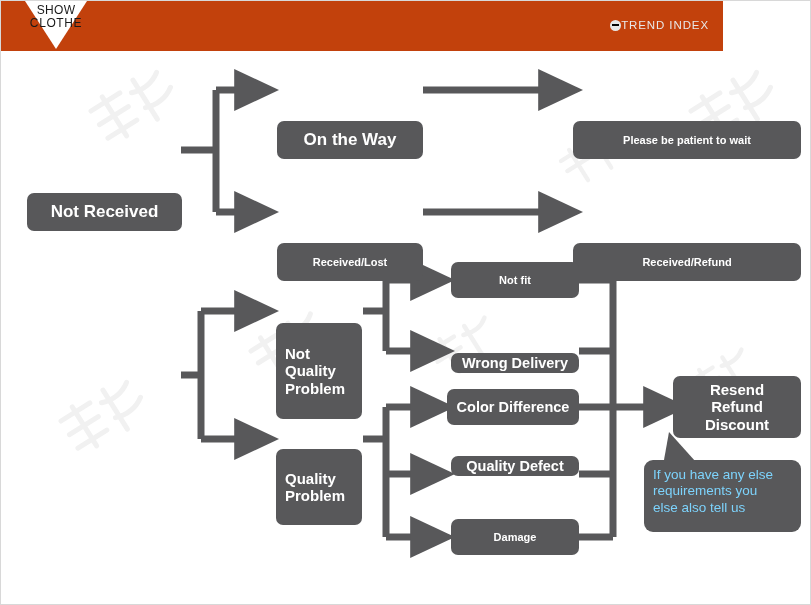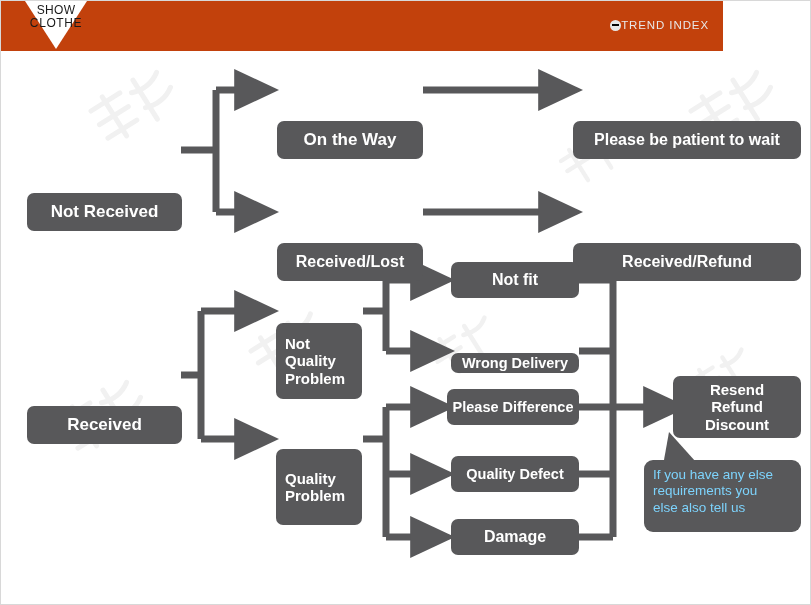--- a/index.html
+++ b/index.html
@@ -101,21 +101,21 @@
     display:flex;
     align-items:center;
     box-sizing:border-box;
     z-index:5;
   }
   .node.center{ justify-content:center; text-align:center; }
   .node.left{ justify-content:flex-start; text-align:left; }
   .node .lbl{ width:100%; line-height:1.16; }
 
   .f17{ font-size:17px; font-weight:bold; }
-  .f16{ font-size:16px; font-weight:bold; }
+  .f16{ font-size:11px; font-weight:bold; }
   .f15{ font-size:15px; font-weight:bold; }
   .f14{ font-size:14.5px; font-weight:bold; }
 
   
   #note{
     position:absolute;
     background:#58585a;
     border-radius:9px;
     color:#7dd3fc;
     box-sizing:border-box;
@@ -242,48 +242,45 @@
     </div>
 
     <div class="node center f16" style="left:276px; top:192px; width:146px; height:38px;">
       <span class="lbl">Received/Lost</span>
     </div>
 
     <div class="node center f16" style="left:572px; top:192px; width:228px; height:38px;">
       <span class="lbl">Received/Refund</span>
     </div>
 
-    <div class="node center f17" style="left:26px; top:355px; width:155px; height:38px;">
-      <span class="lbl">Received</span>
-    </div>
-
-    <div class="node left f15" style="left:275px; top:272px; width:86px; height:76px; padding-left:9px;">
+
+    <div class="node left f15" style="left:275px; top:272px; width:86px; height:96px; padding-left:9px;">
       <span class="lbl" style="white-space:pre-line;">Not
 Quality
 Problem</span>
     </div>
 
     <div class="node left f15" style="left:275px; top:398px; width:86px; height:76px; padding-left:9px;">
       <span class="lbl" style="white-space:pre-line;">Quality
 Problem</span>
     </div>
 
     <div class="node center f16" style="left:450px; top:211px; width:128px; height:36px;">
       <span class="lbl">Not fit</span>
     </div>
 
     <div class="node center f14" style="left:450px; top:282px; width:128px; height:20px;margin-top:20px;">
       <span class="lbl">Wrong Delivery</span>
     </div>
 
     <div class="node center f14" style="left:446px; top:338px; width:132px; height:36px;">
-      <span class="lbl">Please Difference</span>
-    </div>
-
-    <div class="node center f14" style="left:450px; top:405px; width:128px; height:36px;">
+      <span class="lbl">Color Difference</span>
+    </div>
+
+    <div class="node center f14" style="left:450px; top:405px; width:128px; height:20px;">
       <span class="lbl">Quality Defect</span>
     </div>
 
     <div class="node center f16" style="left:450px; top:468px; width:128px; height:36px;">
       <span class="lbl">Damage</span>
     </div>
 
     <div class="node center f15" style="left:672px; top:325px; width:128px; height:62px;">
       <span class="lbl" style="white-space:pre-line;">Resend
 Refund

